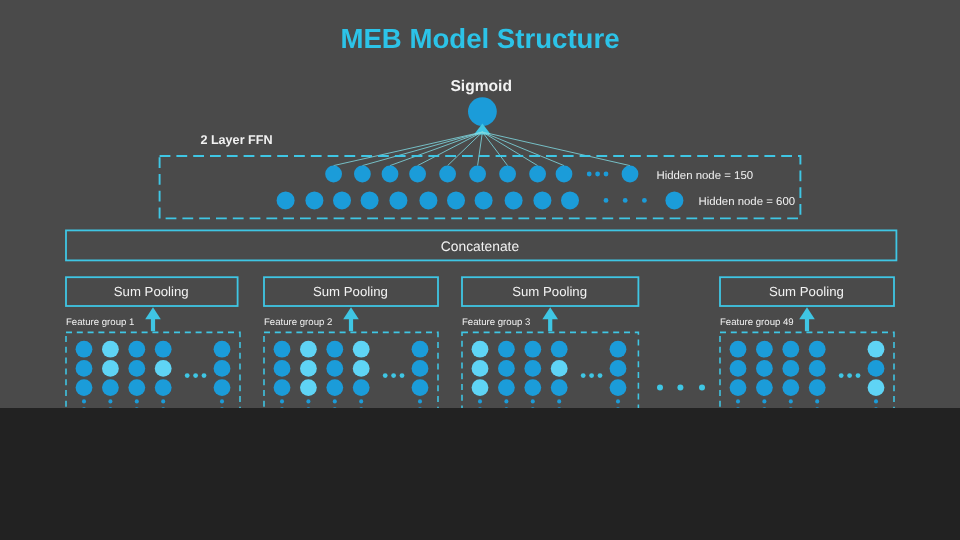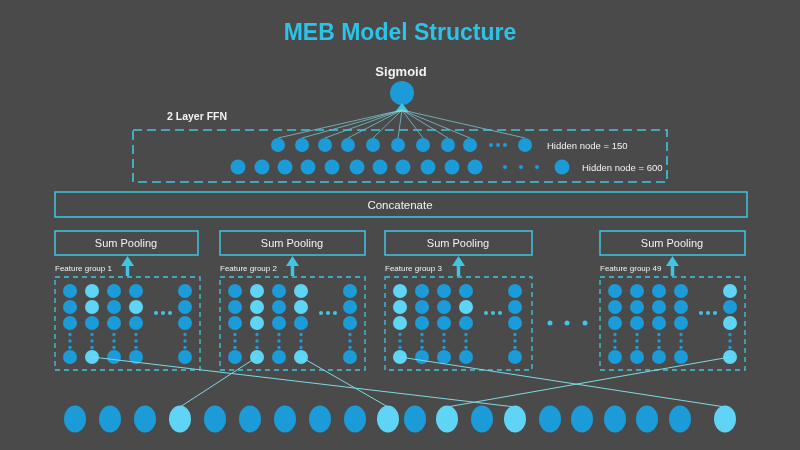--- a/index.html
+++ b/index.html
@@ -1,16 +1,16 @@
 <!DOCTYPE html>
 <html style="--bg: #4a4a4a; --title: #2cc3e8; --blue: #1b9cd9; --light: #5fd4f5; --accent: #3fc6e4; --line: #7fd9e2; --text: #f2f2f2;"><head>
 <meta charset="utf-8">
 <style>
   html,body{margin:0;padding:0;background:#222;}
-  #slide{width:800px;height:450px;position:relative;overflow:hidden;
+  #slide{width:800px;height:340px;position:relative;overflow:hidden;
          font-family:"Liberation Sans", sans-serif;}
   svg text{font-family:"Liberation Sans", sans-serif;}
 </style>
 </head>
 <body>
 
 <div id="slide">
 <svg id="diagram" width="800" height="450" viewBox="0 0 800 450">
 
   <rect id="bg" x="0" y="0" width="800" height="450" style="fill:var(--bg)"></rect>

